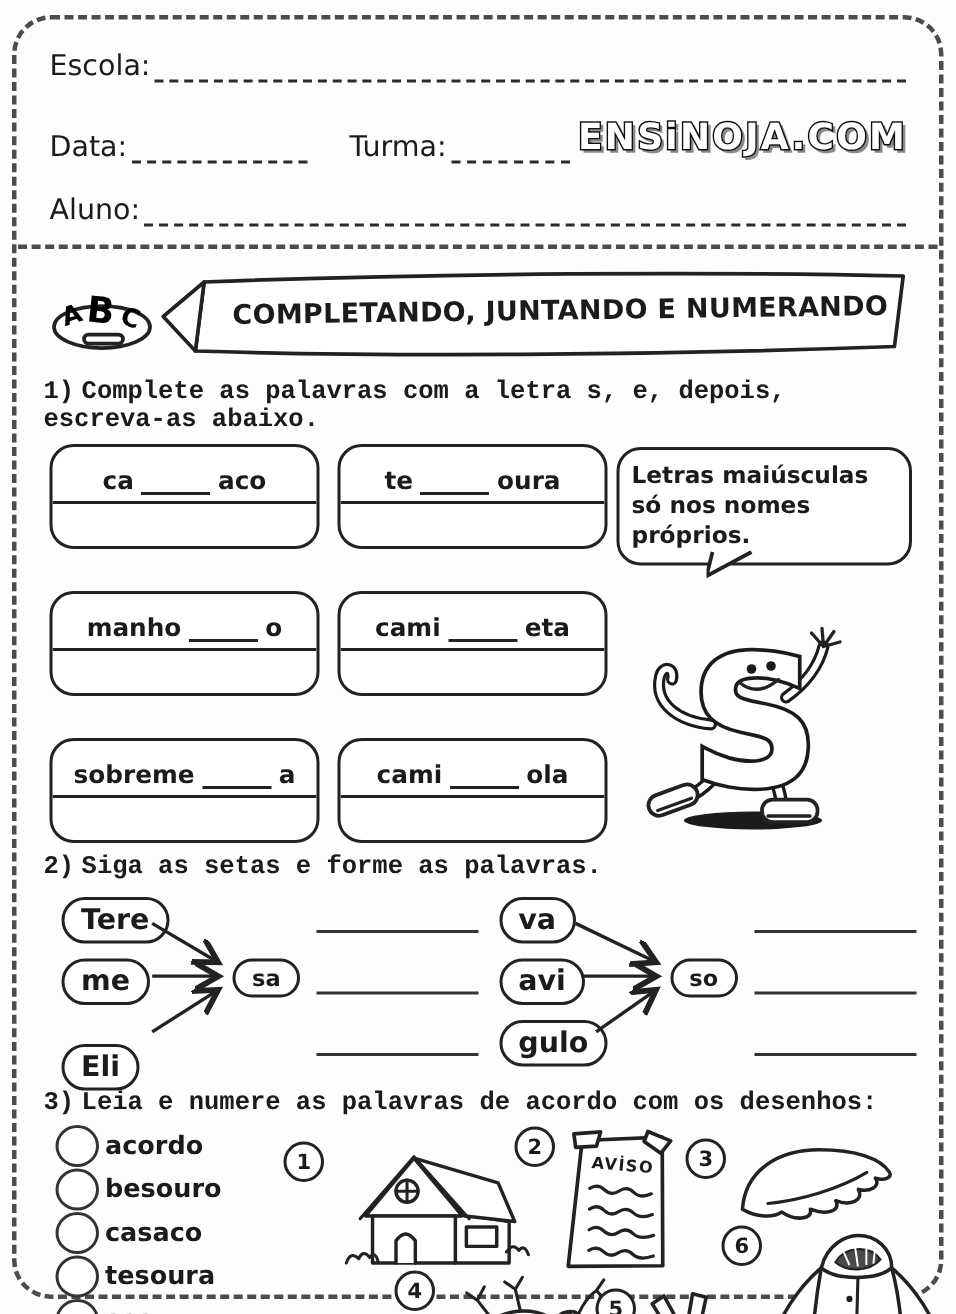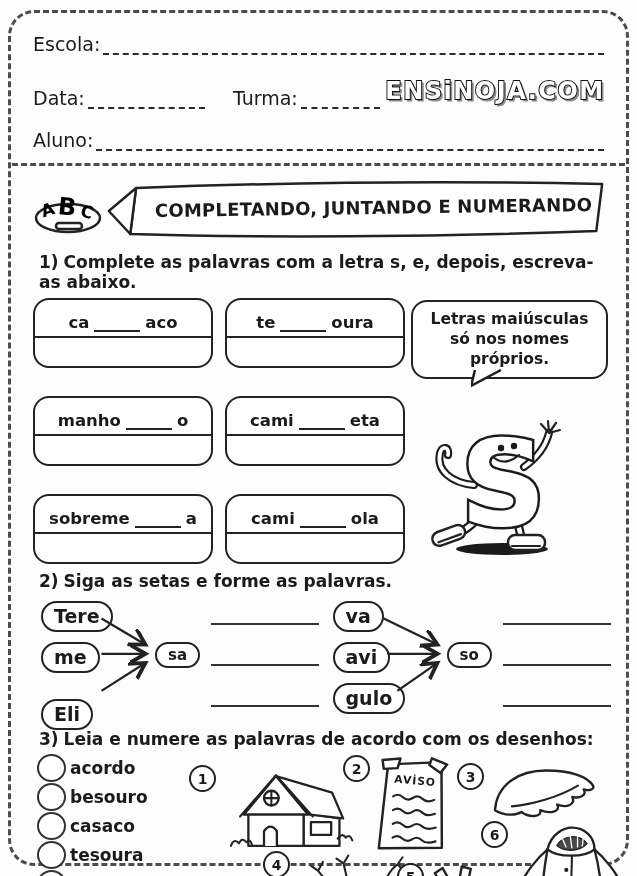--- a/index.html
+++ b/index.html
@@ -27,37 +27,37 @@
   .banner{display:flex;align-items:center;margin:2px 0 8px 0;}
   .banner-ribbon{flex:1;position:relative;height:62px;margin-left:-6px;}
   .banner-ribbon svg{position:absolute;inset:0;width:100%;height:100%;}
   .banner-title{
     position:absolute;left:52px;right:14px;top:0;bottom:6px;
     display:flex;align-items:center;justify-content:center;
     font-weight:bold;font-size:18px;letter-spacing:.2px;
     transform:rotate(-.8deg);white-space:nowrap;
   }
   
-  .instr{margin:6px 0 6px 10px;font-size:17px;font-weight:bold;}
+  .instr{margin:6px 0 6px 0;font-size:17px;font-weight:bold;font-family:Liberation Mono, monospace;}
   .instr .n{margin-right:5px;}
   
   .ex1-body{display:flex;gap:6px;margin:4px 0 2px 4px;}
   .boxes-grid{display:grid;grid-template-columns:180px 180px;gap:26px 12px;}
   .wbox{border:2.5px solid #222;border-radius:16px;height:66px;background:#fff;overflow:hidden;}
   .wbox-top{
     height:32px;border-bottom:2.5px solid #222;
     display:flex;align-items:flex-end;justify-content:center;
     font-weight:bold;font-size:16.5px;padding-bottom:4px;
   }
   .blank{width:46px;border-bottom:2.5px solid #222;height:14px;margin:0 5px;}
   .wbox-write{height:31px;}
   .ex1-right{width:200px;position:relative;}
   .bubble{
     border:2.5px solid #222;border-radius:16px;background:#fff;
-    padding:8px 8px;text-align:center;font-weight:bold;font-size:15.5px;
+    padding:8px 8px;text-align:left;font-weight:bold;font-size:15.5px;
     line-height:1.28;position:relative;margin-top:2px;
   }
   .bubble-tail{position:absolute;left:58px;bottom:-17px;}
   .mascot{margin:14px 0 0 2px;}
   
   .ex2-groups{display:flex;gap:10px;margin:10px 0 2px 6px;}
   .ex2-group{position:relative;width:288px;height:122px;}
   .oval{
     position:absolute;border:2.5px solid #222;border-radius:20px;background:#fff;
     padding:2px 11px;font-weight:bold;font-size:19px;line-height:1.2;white-space:nowrap;

